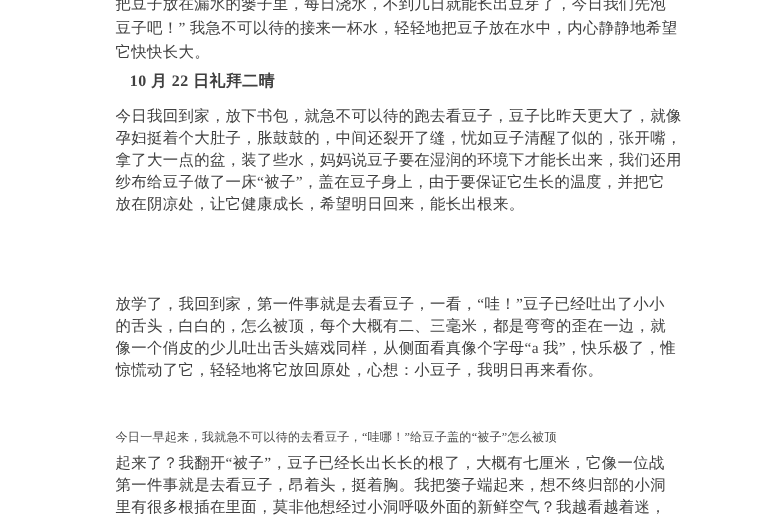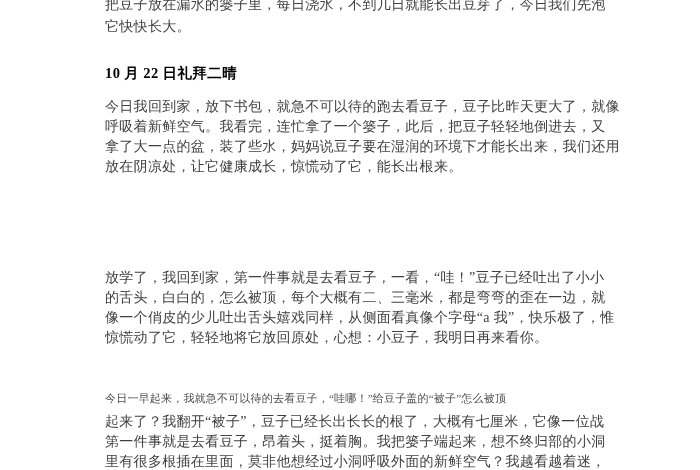--- a/index.html
+++ b/index.html
@@ -29,54 +29,56 @@
     letter-spacing: 0.3px;
     white-space: nowrap;
     overflow: hidden;
   }
   .intro .line {
     line-height: 22px;
     height: 22px;
   }
   .entry-heading {
     position: absolute;
-    left: 105px;
+    left: 118px;
     font-family: "Liberation Serif", "DejaVu Serif", serif;
     font-weight: 700;
     font-size: 14.5px;
-    color: #000000;
+    color: #404040;
     letter-spacing: 0.4px;
     white-space: nowrap;
   }
   .lead-line {
     position: absolute;
     left: 105px;
     font-size: 11px;
     line-height: 15px;
     color: #4a4a4a;
     letter-spacing: 0.2px;
     white-space: nowrap;
   }
 </style>
 </head>
 <body>
 
 <div class="doc">
 
   <div class="block intro" style="top:-6px;">
     <div class="line">把豆子放在漏水的篓子里，每日浇水，不到几日就能长出豆芽了，今日我们先泡</div>
+    <div class="line">豆子吧！” 我急不可以待的接来一杯水，轻轻地把豆子放在水中，内心静静地希望</div>
     <div class="line">它快快长大。</div>
   </div>
 
   <div class="entry-heading" style="top:64px;">10 月 22 日礼拜二晴</div>
   <div class="block" style="top:97px;">
     <div class="line">今日我回到家，放下书包，就急不可以待的跑去看豆子，豆子比昨天更大了，就像</div>
-    <div class="line">呼吸着新鲜空气。我看完，连忙拿了一个篓子，此后，把豆子轻轻地倒进去，又</div>
+    <div class="line">孕妇挺着个大肚子，胀鼓鼓的，中间还裂开了缝，忧如豆子清醒了似的，张开嘴，</div>
     <div class="line">拿了大一点的盆，装了些水，妈妈说豆子要在湿润的环境下才能长出来，我们还用</div>
-    <div class="line">放在阴凉处，让它健康成长，惊慌动了它，能长出根来。</div>
+    <div class="line">纱布给豆子做了一床“被子”，盖在豆子身上，由于要保证它生长的温度，并把它</div>
+    <div class="line">放在阴凉处，让它健康成长，希望明日回来，能长出根来。</div>
   </div>
 
   <div class="block" style="top:268px;font-family:Liberation Serif, serif;">
     <div class="line">放学了，我回到家，第一件事就是去看豆子，一看，“哇！”豆子已经吐出了小小</div>
     <div class="line">的舌头，白白的，怎么被顶，每个大概有二、三毫米，都是弯弯的歪在一边，就</div>
     <div class="line">像一个俏皮的少儿吐出舌头嬉戏同样，从侧面看真像个字母“a 我”，快乐极了，惟</div>
     <div class="line">惊慌动了它，轻轻地将它放回原处，心想：小豆子，我明日再来看你。</div>
   </div>
 
   <div class="lead-line" style="top:391px;">今日一早起来，我就急不可以待的去看豆子，“哇哪！”给豆子盖的“被子”怎么被顶</div>

